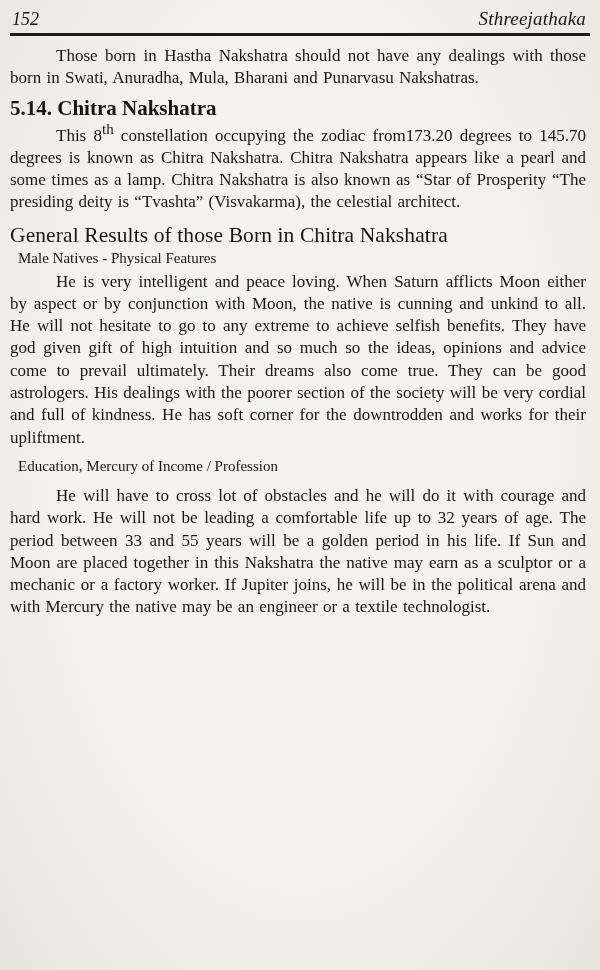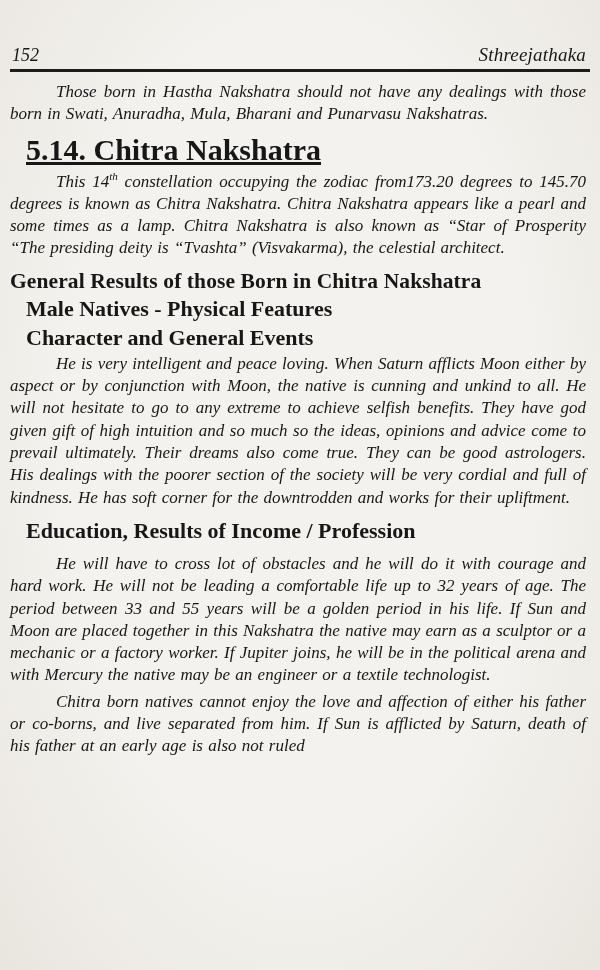--- a/index.html
+++ b/index.html
@@ -21,86 +21,82 @@
   }
   .page-header {
     display: flex;
     justify-content: space-between;
     align-items: baseline;
     font-style: italic;
     font-size: 19px;
     padding: 2px 4px 3px 2px;
   }
   .page-header .pagenum { font-size: 18px; }
-  .page-header .booktitle { font-size: 19px; letter-spacing: 0.2px; margin-top: 36px; }
+  .page-header .booktitle { font-size: 19px; letter-spacing: 0.2px; }
   .rule {
     border-top: 3px solid #1c1c1c;
     margin: 0 0 9px 0;
   }
   p.body {
     font-size: 17px;
     line-height: 1.31;
     text-align: justify;
     margin: 0 4px 3px 0;
     text-indent: 46px;
     word-spacing: 1px;
-    font-style: italic;
   }
   h2.h-section {
-    font-size: 30px;
+    font-size: 21px;
     font-weight: bold;
-    margin: 7px 0 5px 16px;
+    margin: 7px 0 5px 0;
     line-height: 1.1;
-    text-decoration: underline;
   }
   h2.h-general {
     font-size: 21.5px;
-    font-weight: bold;
+    font-weight: normal;
     margin: 9px 0 3px 0;
     line-height: 1.15;
     letter-spacing: 0.1px;
   }
   h3.h-sub {
-    font-size: 22px;
-    font-weight: bold;
-    margin: 2px 0 3px 16px;
+    font-size: 15px;
+    font-weight: normal;
+    margin: 2px 0 3px 8px;
     line-height: 1.15;
   }
   h3.h-sub.spaced-top { margin-top: 9px; margin-bottom: 10px; }
   h3.h-sub.family { margin-top: 20px; margin-bottom: 14px; }
   p.body.after-edu { margin-bottom: 4px; }
-  sup { font-size: 11px; line-height: 0; }
+  sup { font-size: 15px; line-height: 0; }
 </style>
 </head>
 <body>
 
 <div class="page">
 
   <header class="page-header">
     <span class="pagenum">152</span>
     <span class="booktitle">Sthreejathaka</span>
   </header>
 
   <div class="rule"></div>
 
   <p class="body">Those born in Hastha Nakshatra should not have any dealings with those born in Swati, Anuradha, Mula, Bharani and Punarvasu Nakshatras.</p>
 
   <h2 class="h-section">5.14. Chitra Nakshatra</h2>
 
-  <p class="body"><span>This 14</span><sup>th</sup><span> constellation occupying the zodiac from173.20 degrees to 145.70 degrees is known as Chitra Nakshatra. Chitra Nakshatra appears like a pearl and some times as a lamp. Chitra Nakshatra is also known as “Star of Prosperity “The presiding deity is “Tvashta” (Visvakarma), the celestial architect.</span></p>
+  <p class="body"><span>This 8</span><sup>th</sup><span> constellation occupying the zodiac from173.20 degrees to 145.70 degrees is known as Chitra Nakshatra. Chitra Nakshatra appears like a pearl and some times as a lamp. Chitra Nakshatra is also known as “Star of Prosperity “The presiding deity is “Tvashta” (Visvakarma), the celestial architect.</span></p>
 
   <h2 class="h-general">General Results of those Born in Chitra Nakshatra</h2>
 
   <h3 class="h-sub">Male Natives - Physical Features</h3>
 
 
-  <h3 class="h-sub">Character and General Events</h3>
 
   <p class="body">He is very intelligent and peace loving. When Saturn afflicts Moon either by aspect or by conjunction with Moon, the native is cunning and unkind to all. He will not hesitate to go to any extreme to achieve selfish benefits. They have god given gift of high intuition and so much so the ideas, opinions and advice come to prevail ultimately. Their dreams also come true. They can be good astrologers. His dealings with the poorer section of the society will be very cordial and full of kindness. He has soft corner for the downtrodden and works for their upliftment.</p>
 
-  <h3 class="h-sub spaced-top">Education, Results of Income / Profession</h3>
+  <h3 class="h-sub spaced-top">Education, Mercury of Income / Profession</h3>
 
   <p class="body after-edu">He will have to cross lot of obstacles and he will do it with courage and hard work. He will not be leading a comfortable life up to 32 years of age. The period between 33 and 55 years will be a golden period in his life. If Sun and Moon are placed together in this Nakshatra the native may earn as a sculptor or a mechanic or a factory worker. If Jupiter joins, he will be in the political arena and with Mercury the native may be an engineer or a textile technologist.</p>
 
 
-  <p class="body">Chitra born natives cannot enjoy the love and affection of either his father or co-borns, and live separated from him. If Sun is afflicted by Saturn, death of his father at an early age is also not ruled</p>
 
 </div>
 
 </body></html>

